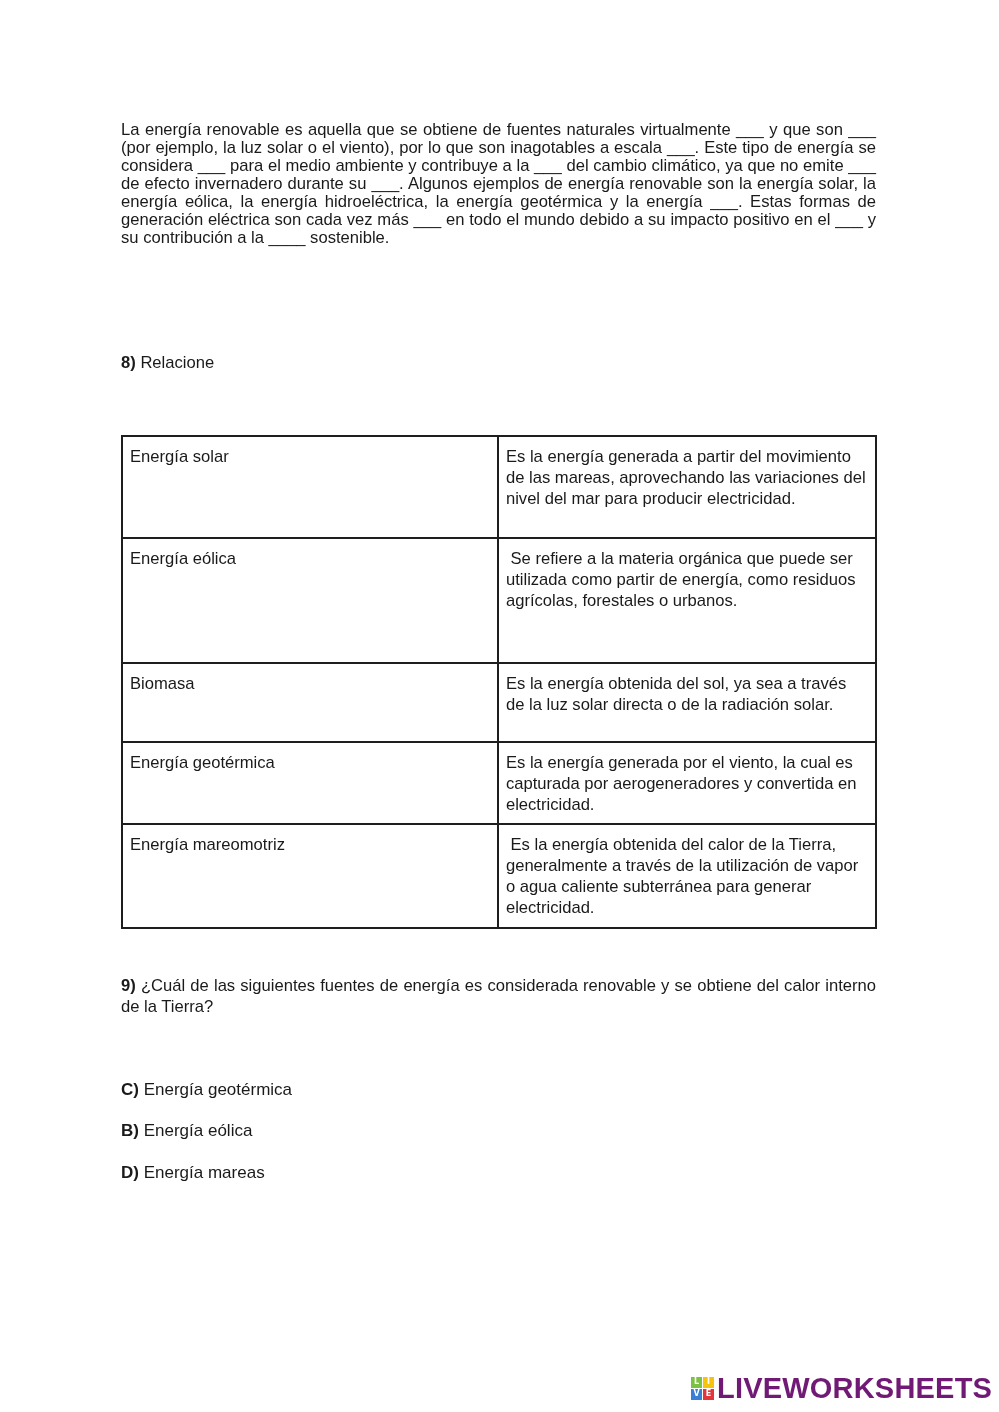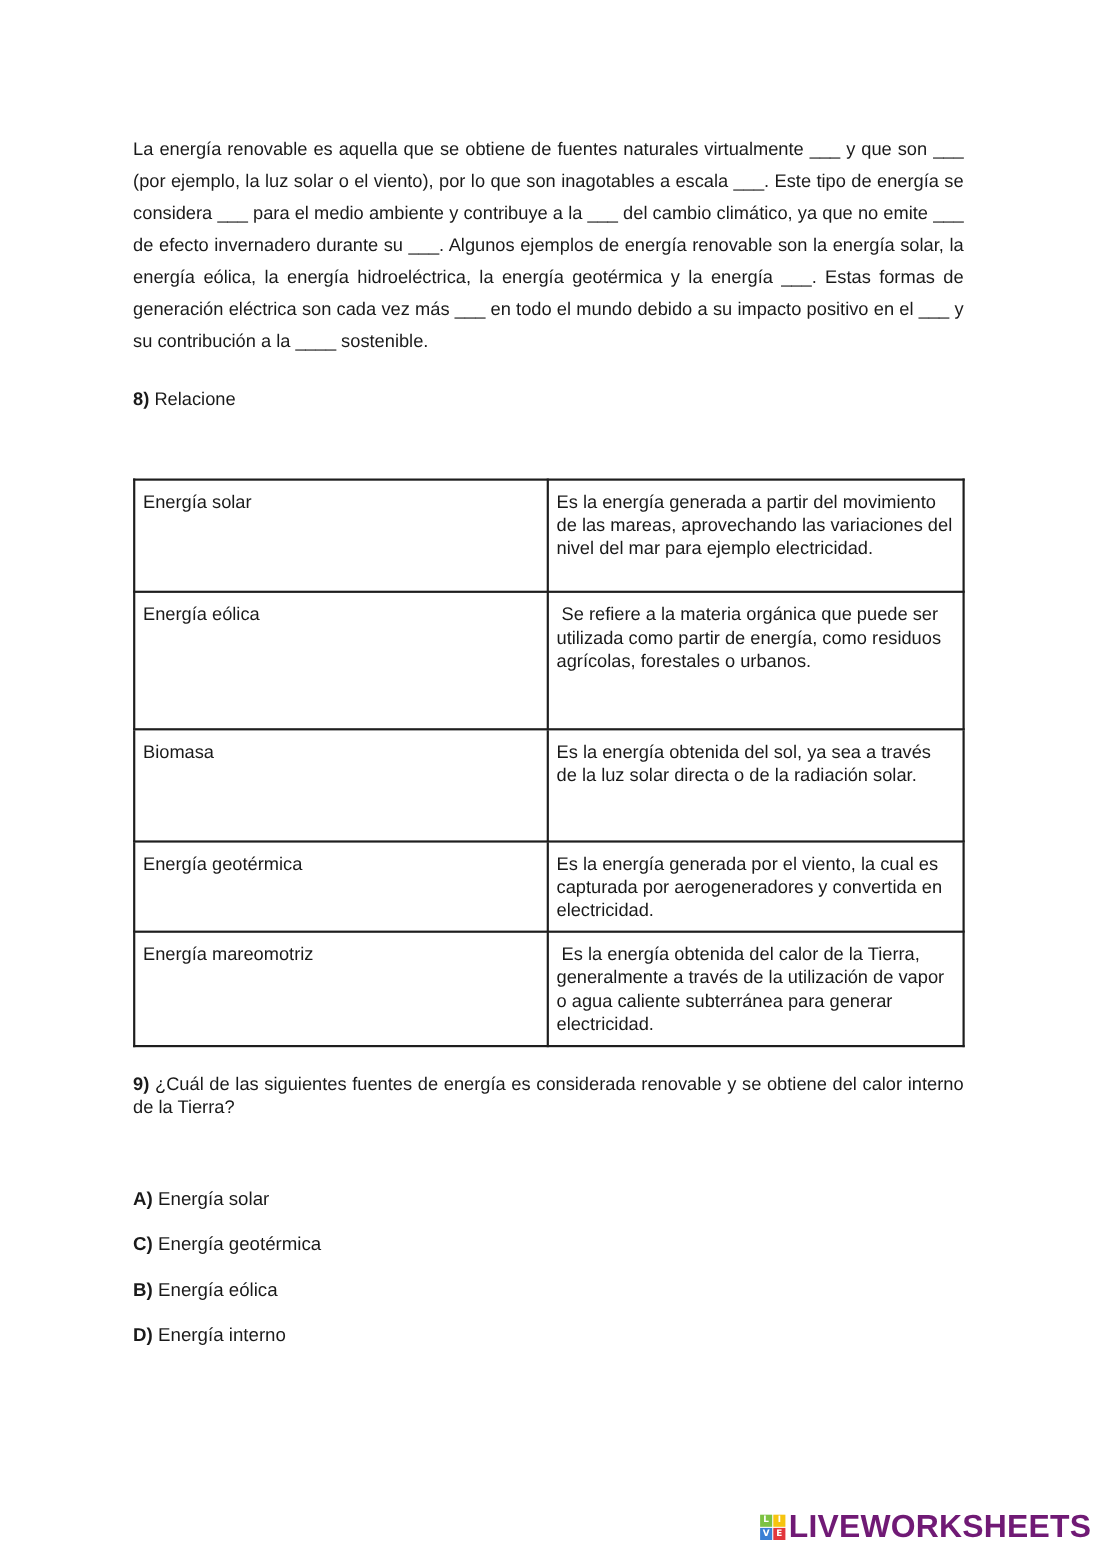--- a/index.html
+++ b/index.html
@@ -2,21 +2,21 @@
 <html><head>
 <meta charset="utf-8">
 <style>
   html, body { margin: 0; padding: 0; background: #ffffff; }
   body {
     width: 999px; height: 1412px; position: relative; overflow: hidden;
     font-family: "Liberation Sans", sans-serif; color: #1a1a1a;
   }
   .para {
     position: absolute; left: 121px; top: 121px; width: 755px;
-    font-size: 16.6px; line-height: 29px; text-align: justify;
+    font-size: 16.6px; line-height: 18px; text-align: justify;
     margin: 0;
   }
   .q-heading {
     position: absolute; left: 121px; font-size: 16.6px; line-height: 21px; margin: 0;
   }
   .q-heading b { font-weight: bold; }
   .q8 { top: 352px; }
   .q9 { top: 975px; width: 755px; text-align: justify; }
 
   table.match {
@@ -25,21 +25,21 @@
     font-size: 16.6px; line-height: 21px;
   }
   table.match td {
     border: 2px solid #1e1e1e; vertical-align: top;
     padding: 9px 8px 8px 7px; box-sizing: border-box;
   }
   table.match td.left { width: 377px; }
   table.match td.right { width: 379px; }
   .r1 td { height: 102px; }
   .r2 td { height: 125px; }
-  .r3 td { height: 102px; }
+  .r3 td { height: 79px; }
   .r4 td { height: 82px; }
   .r5 td { height: 104px; }
 
   .options { position: absolute; left: 121px; top: 1079px; margin: 0; padding: 0; list-style: none; }
   .options li { font-size: 17px; line-height: 21px; height: 41.3px; }
   .options li b { font-weight: bold; }
 
   .logo {
     position: absolute; left: 691px; top: 1374px; height: 28px;
     display: flex; align-items: center;
@@ -62,21 +62,21 @@
 <body>
 
 <p class="para">La energía renovable es aquella que se obtiene de fuentes naturales virtualmente ___ y que son ___ (por ejemplo, la luz solar o el viento), por lo que son inagotables a escala ___. Este tipo de energía se considera ___ para el medio ambiente y contribuye a la ___ del cambio climático, ya que no emite ___ de efecto invernadero durante su ___. Algunos ejemplos de energía renovable son la energía solar, la energía eólica, la energía hidroeléctrica, la energía geotérmica y la energía ___. Estas formas de generación eléctrica son cada vez más ___ en todo el mundo debido a su impacto positivo en el ___ y su contribución a la ____ sostenible.</p>
 
 <p class="q-heading q8"><b>8)</b> <span>Relacione</span></p>
 
 <table class="match">
   <tbody>
       <tr class="r1">
     <td class="left">Energía solar</td>
-    <td class="right">Es la energía generada a partir del movimiento de las mareas, aprovechando las variaciones del nivel del mar para ejemplo electricidad.</td>
+    <td class="right">Es la energía generada a partir del movimiento de las mareas, aprovechando las variaciones del nivel del mar para producir electricidad.</td>
   </tr>
   <tr class="r2">
     <td class="left">Energía eólica</td>
     <td class="right" style="white-space:pre-wrap"> Se refiere a la materia orgánica que puede ser utilizada como partir de energía, como residuos agrícolas, forestales o urbanos.</td>
   </tr>
   <tr class="r3">
     <td class="left">Biomasa</td>
     <td class="right">Es la energía obtenida del sol, ya sea a través de la luz solar directa o de la radiación solar.</td>
   </tr>
   <tr class="r4">
@@ -86,24 +86,23 @@
   <tr class="r5">
     <td class="left">Energía mareomotriz</td>
     <td class="right" style="white-space:pre-wrap"> Es la energía obtenida del calor de la Tierra, generalmente a través de la utilización de vapor o agua caliente subterránea para generar electricidad.</td>
   </tr>
 </tbody>
   </table>
 
 <p class="q-heading q9"><b>9)</b> <span>¿Cuál de las siguientes fuentes de energía es considerada renovable y se obtiene del calor interno de la Tierra?</span></p>
 
 <ul class="options">
-  <li><b>A)</b> <span>Energía solar</span></li>
   <li><b>C)</b> <span>Energía geotérmica</span></li>
   <li><b>B)</b> <span>Energía eólica</span></li>
-  <li><b>D)</b> <span>Energía interno</span></li>
+  <li><b>D)</b> <span>Energía mareas</span></li>
 </ul>
 
 <div class="logo">
   <div class="logo-grid">
     <span style="background:#7cc242">L</span>
     <span style="background:#f6c40f">I</span>
     <span style="background:#3a7fd5">V</span>
     <span style="background:#e2363c">E</span>
   </div>
   <span class="logo-text" style="color:#701a75">LIVEWORKSHEETS</span>

